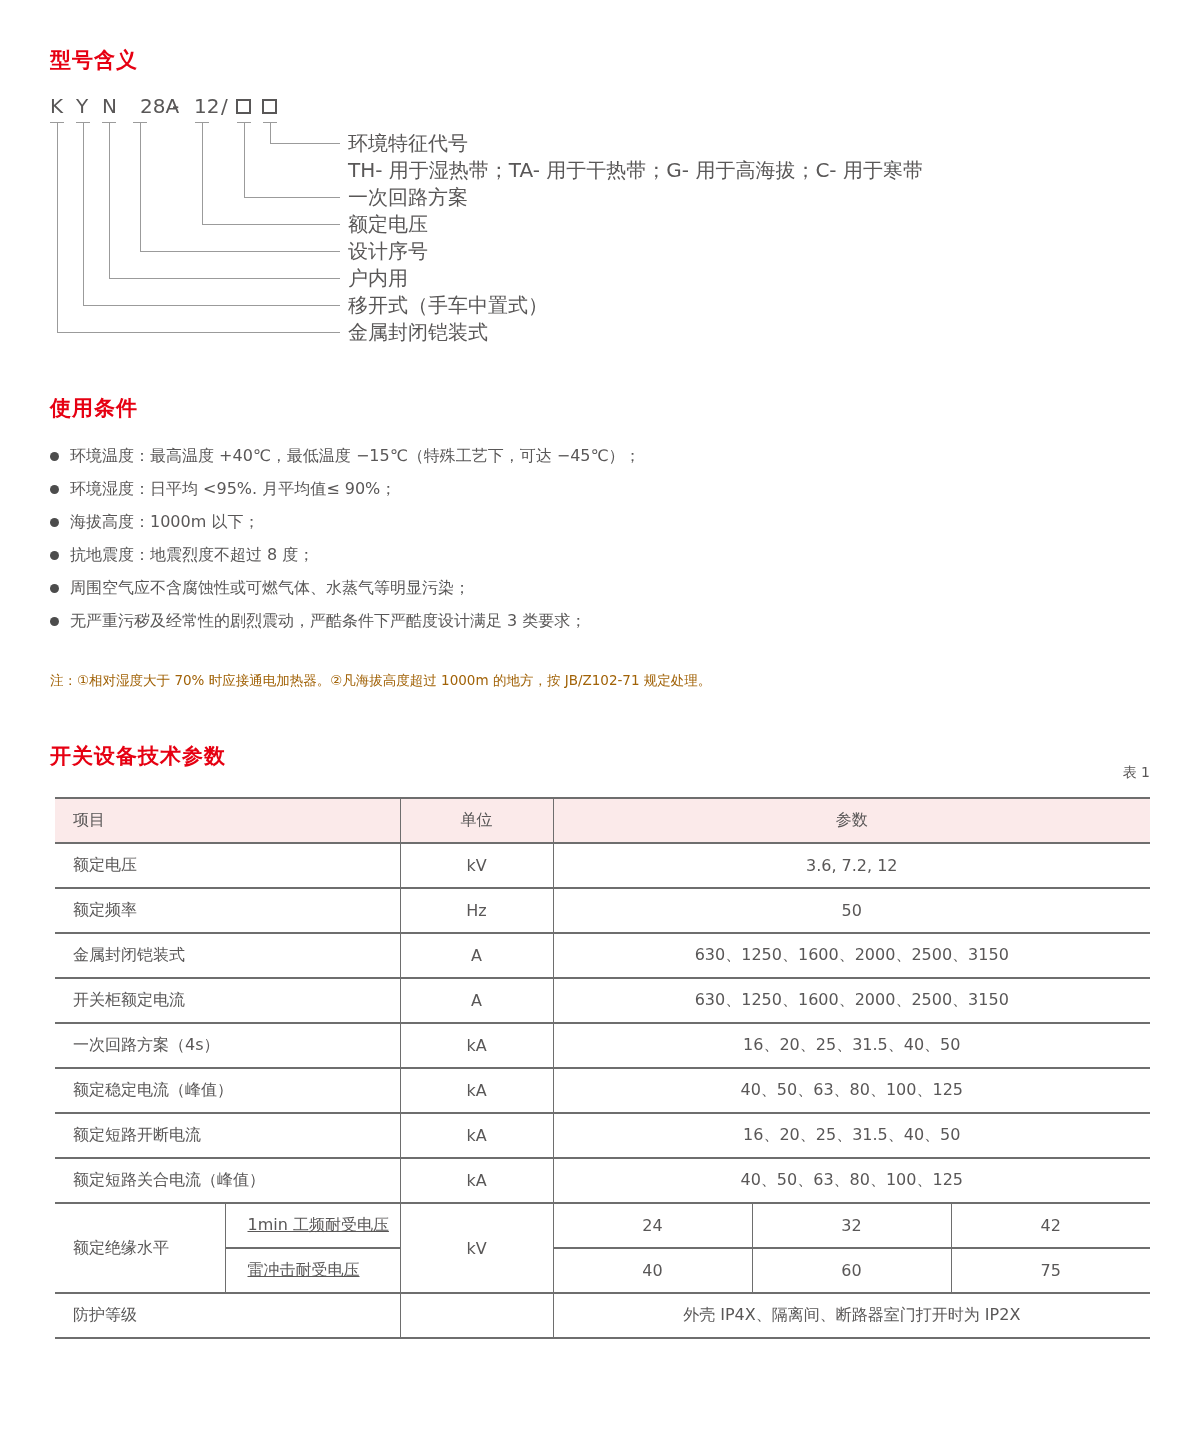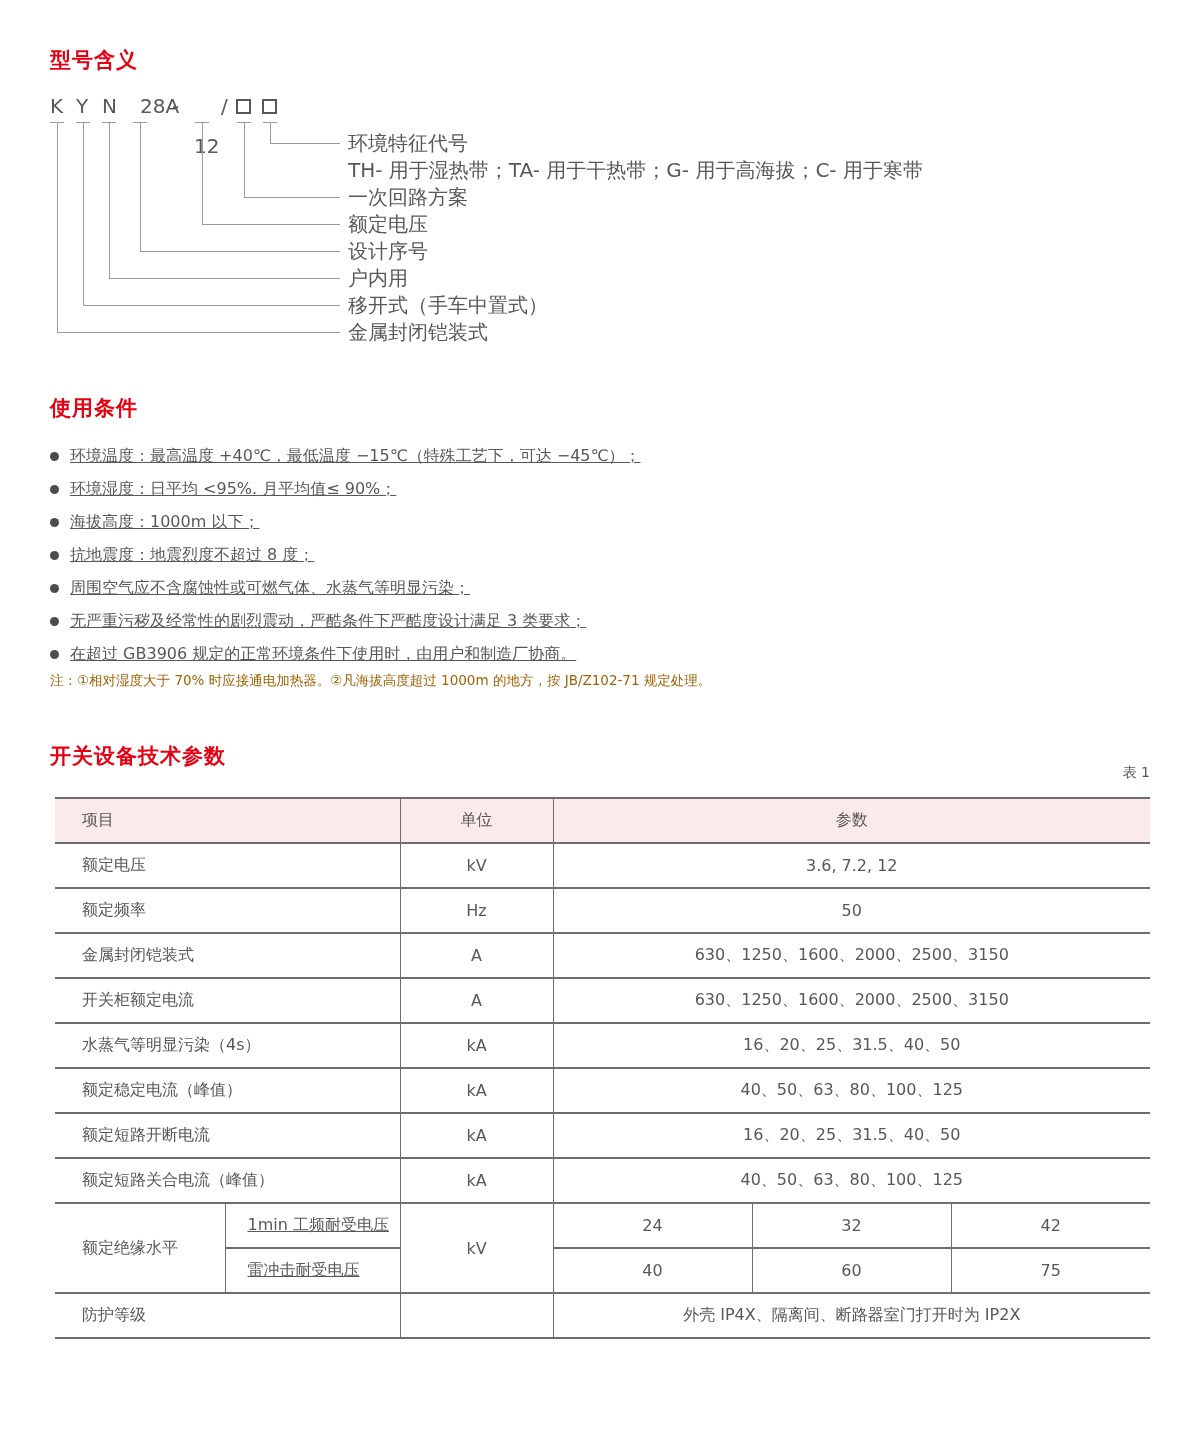--- a/index.html
+++ b/index.html
@@ -14,49 +14,49 @@
   .m-part { position:absolute; top:0; font-size:20px; color:#595757; line-height:22px; }
   .m-box { position:absolute; top:4px; width:15px; height:15px; border:2px solid #595757; }
   .dg-line { position:absolute; background:#9b9b9b; }
   .dg-v { width:1px; }
   .dg-h { height:1px; }
   .dg-tick { position:absolute; height:1px; width:14px; background:#9b9b9b; top:27px; }
   .dg-label { position:absolute; left:298px; font-size:20px; line-height:22px; color:#595757; white-space:nowrap; }
 
   
   #conditions-list { position:absolute; left:50px; top:440px; list-style:none; }
-  #conditions-list li { display:flex; align-items:center; height:33px; font-size:16px; color:#595757; white-space:nowrap;text-decoration:underline; }
+  #conditions-list li { display:flex; align-items:center; height:33px; font-size:16px; color:#595757; white-space:nowrap; }
   .bullet { width:9px; height:9px; border-radius:50%; background:#4c4c4c; margin-right:11px; flex:0 0 auto; }
   #conditions-note { position:absolute; left:50px; top:672px; font-size:13.5px; color:#a16207; white-space:nowrap; }
 
   
   #table-label { position:absolute; left:55px; top:764px; width:1095px; text-align:right; font-size:14px; color:#595757; }
   #params-table { position:absolute; left:55px; top:797px; width:1095px; border-collapse:collapse; table-layout:fixed;
                   border-left-style:hidden; border-right-style:hidden; font-size:16px; color:#595757; }
   #params-table th, #params-table td { border:solid #6e6e6e; border-width:2px 1px; height:45px;
                   text-align:center; vertical-align:middle; font-weight:normal; overflow:hidden; }
   #params-table th { background:#fbeaea; }
-  .cell-left { text-align:left !important; padding-left:27px; }
+  .cell-left { text-align:left !important; padding-left:18px; }
   .cell-sub { text-align:left !important; padding-left:22px;text-decoration:underline; }
 </style>
 </head>
 <body>
 
 <div id="page">
 
   <div class="sec-title" style="top:46px;">型号含义</div>
 
   <div id="diagram">
 
     <span class="m-part" style="left:0px;">K</span>
     <span class="m-part" style="left:26px;">Y</span>
     <span class="m-part" style="left:52px;">N</span>
     <span class="m-part" style="left:78px;margin-left:12px;">28A</span>
     <span class="m-part" style="left:122px;">-</span>
-    <span class="m-part" style="left:144px;margin-top:40px;">12</span>
+    <span class="m-part" style="left:144px;">12</span>
     <span class="m-part" style="left:171px;">/</span>
     <span class="m-box" style="left:186px;"></span>
     <span class="m-box" style="left:212px;"></span>
 
     <span class="dg-tick" style="left:0px;"></span>
     <span class="dg-tick" style="left:26px;"></span>
     <span class="dg-tick" style="left:52px;"></span>
     <span class="dg-tick" style="left:83px;"></span>
     <span class="dg-tick" style="left:145px;"></span>
     <span class="dg-tick" style="left:187px;"></span>
@@ -107,24 +107,20 @@
         <span class="bullet"></span>
         <span>抗地震度：地震烈度不超过 8 度；</span>
       </li>
     <li>
         <span class="bullet"></span>
         <span>周围空气应不含腐蚀性或可燃气体、水蒸气等明显污染；</span>
       </li>
     <li>
         <span class="bullet"></span>
         <span>无严重污秽及经常性的剧烈震动，严酷条件下严酷度设计满足 3 类要求；</span>
-      </li>
-    <li>
-        <span class="bullet"></span>
-        <span>在超过 GB3906 规定的正常环境条件下使用时，由用户和制造厂协商。</span>
       </li>
   </ul>
 
   <div id="conditions-note">注：①相对湿度大于 70% 时应接通电加热器。②凡海拔高度超过 1000m 的地方，按 JB/Z102-71 规定处理。</div>
 
   <div class="sec-title" style="top:742px;">开关设备技术参数</div>
   <div id="table-label">表 1</div>
 
   <table id="params-table">
     <colgroup>
@@ -155,21 +151,21 @@
       <td colspan="2" class="cell-left">金属封闭铠装式</td>
       <td>A</td>
       <td colspan="3">630、1250、1600、2000、2500、3150</td>
     </tr>
     <tr>
       <td colspan="2" class="cell-left">开关柜额定电流</td>
       <td>A</td>
       <td colspan="3">630、1250、1600、2000、2500、3150</td>
     </tr>
     <tr>
-      <td colspan="2" class="cell-left">水蒸气等明显污染（4s）</td>
+      <td colspan="2" class="cell-left">一次回路方案（4s）</td>
       <td>kA</td>
       <td colspan="3">16、20、25、31.5、40、50</td>
     </tr>
     <tr>
       <td colspan="2" class="cell-left">额定稳定电流（峰值）</td>
       <td>kA</td>
       <td colspan="3">40、50、63、80、100、125</td>
     </tr>
     <tr>
       <td colspan="2" class="cell-left">额定短路开断电流</td>

